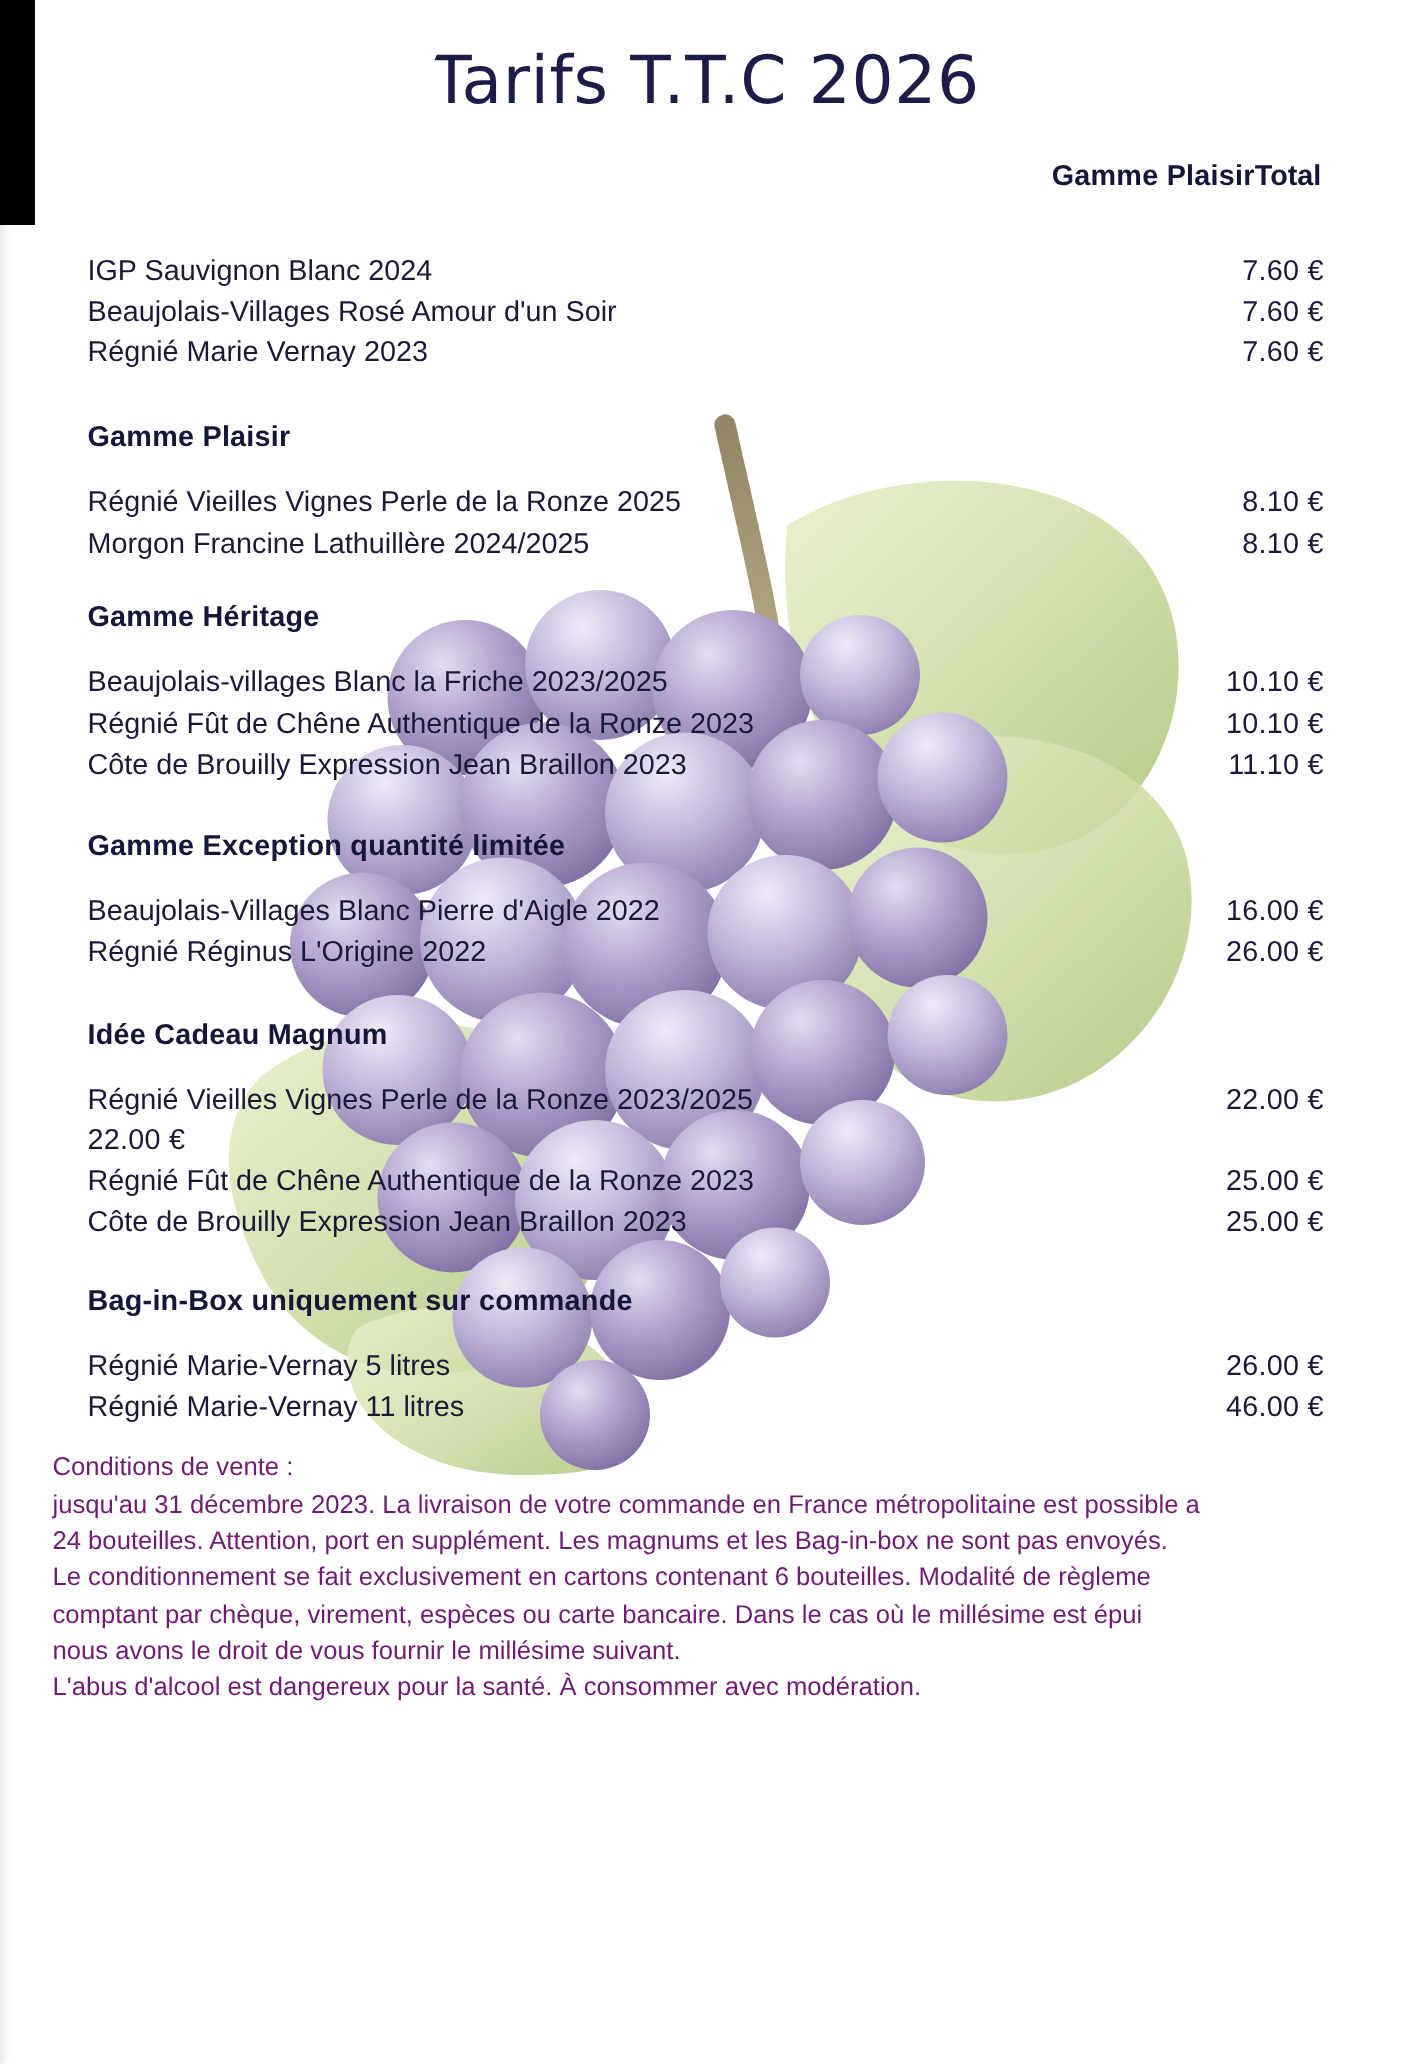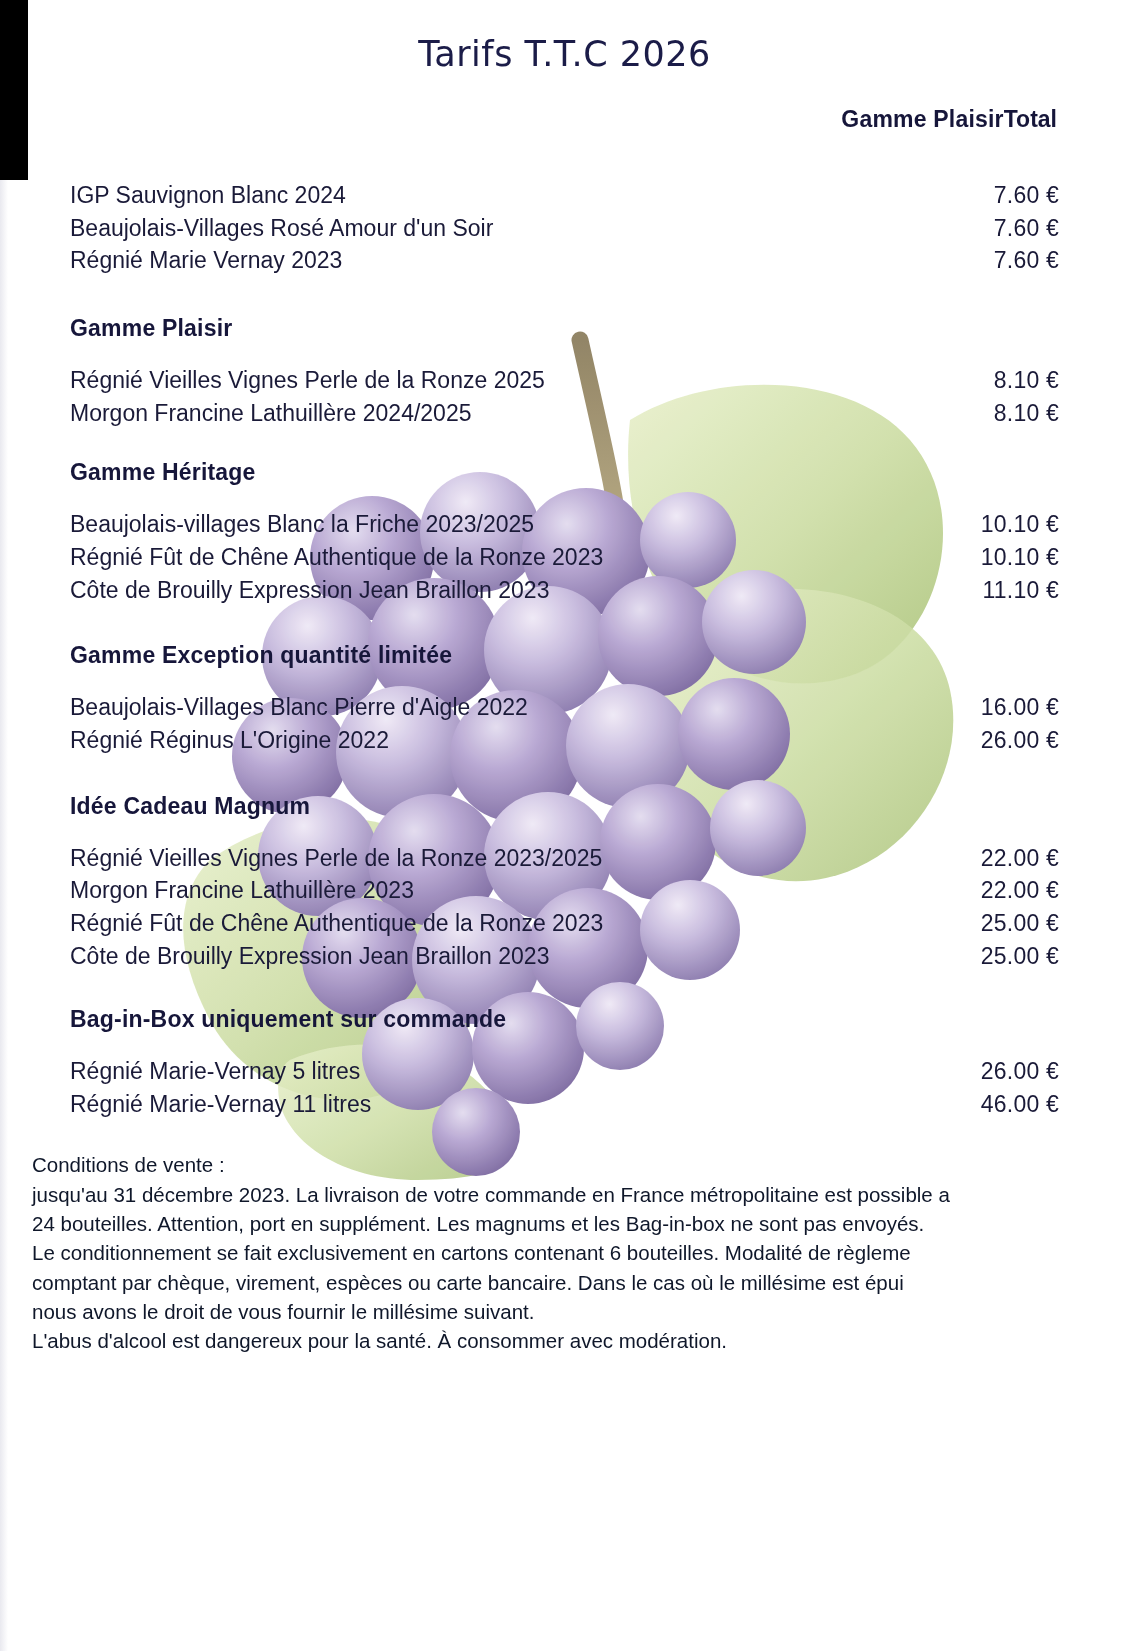--- a/index.html
+++ b/index.html
@@ -70,21 +70,21 @@
 
   
   .page {
     position: relative;
     z-index: 1;
     padding: 0 60px 0 60px;
   }
 
   .doc-title {
     text-align: center;
-    font-size: 35px;
+    font-size: 53px;
     font-weight: 400;
     letter-spacing: 0.5px;
     color: #1b1c48;
     margin: 22px 0 0 0;
     padding-top: 12px;
     font-family: "DejaVu Sans", sans-serif;
   }
 
   .header-row {
     display: flex;
@@ -133,25 +133,25 @@
   .item-price {
     font-weight: 400;
     padding-right: 2px;
     letter-spacing: 0.2px;
   }
 
   
   .conditions {
     position: relative;
     z-index: 1;
-    margin-top: 30px;
-    padding: 0 0 0 32px;
+    margin-top: 18px;
+    padding: 0 0 0 42px;
     font-size: 20.5px;
     line-height: 1.33;
-    color: #0f172a;
+    color: #701a75;
   }
   .conditions .c-title { margin-bottom: 3px; }
   .conditions p {
     margin: 0;
     white-space: nowrap;
   }
   .conditions .para { margin-bottom: 2px; }
 </style>
 </head>
 <body>
@@ -285,21 +285,20 @@
     </div>
   </div>
 
   <div class="group" style="margin-top:36px;">
     <div class="group-title">Idée Cadeau Magnum</div>
     <div class="item-row">
       <span class="item-name">Régnié Vieilles Vignes Perle de la Ronze 2023/2025</span>
       <span class="item-price">22.00 €</span>
     </div>
     <div class="item-row">
-      <span class="item-name">Morgon Francine Lathuillère 2023</span>
       <span class="item-price">22.00 €</span>
     </div>
     <div class="item-row">
       <span class="item-name">Régnié Fût de Chêne Authentique de la Ronze 2023</span>
       <span class="item-price">25.00 €</span>
     </div>
     <div class="item-row">
       <span class="item-name">Côte de Brouilly Expression Jean Braillon 2023</span>
       <span class="item-price">25.00 €</span>
     </div>

